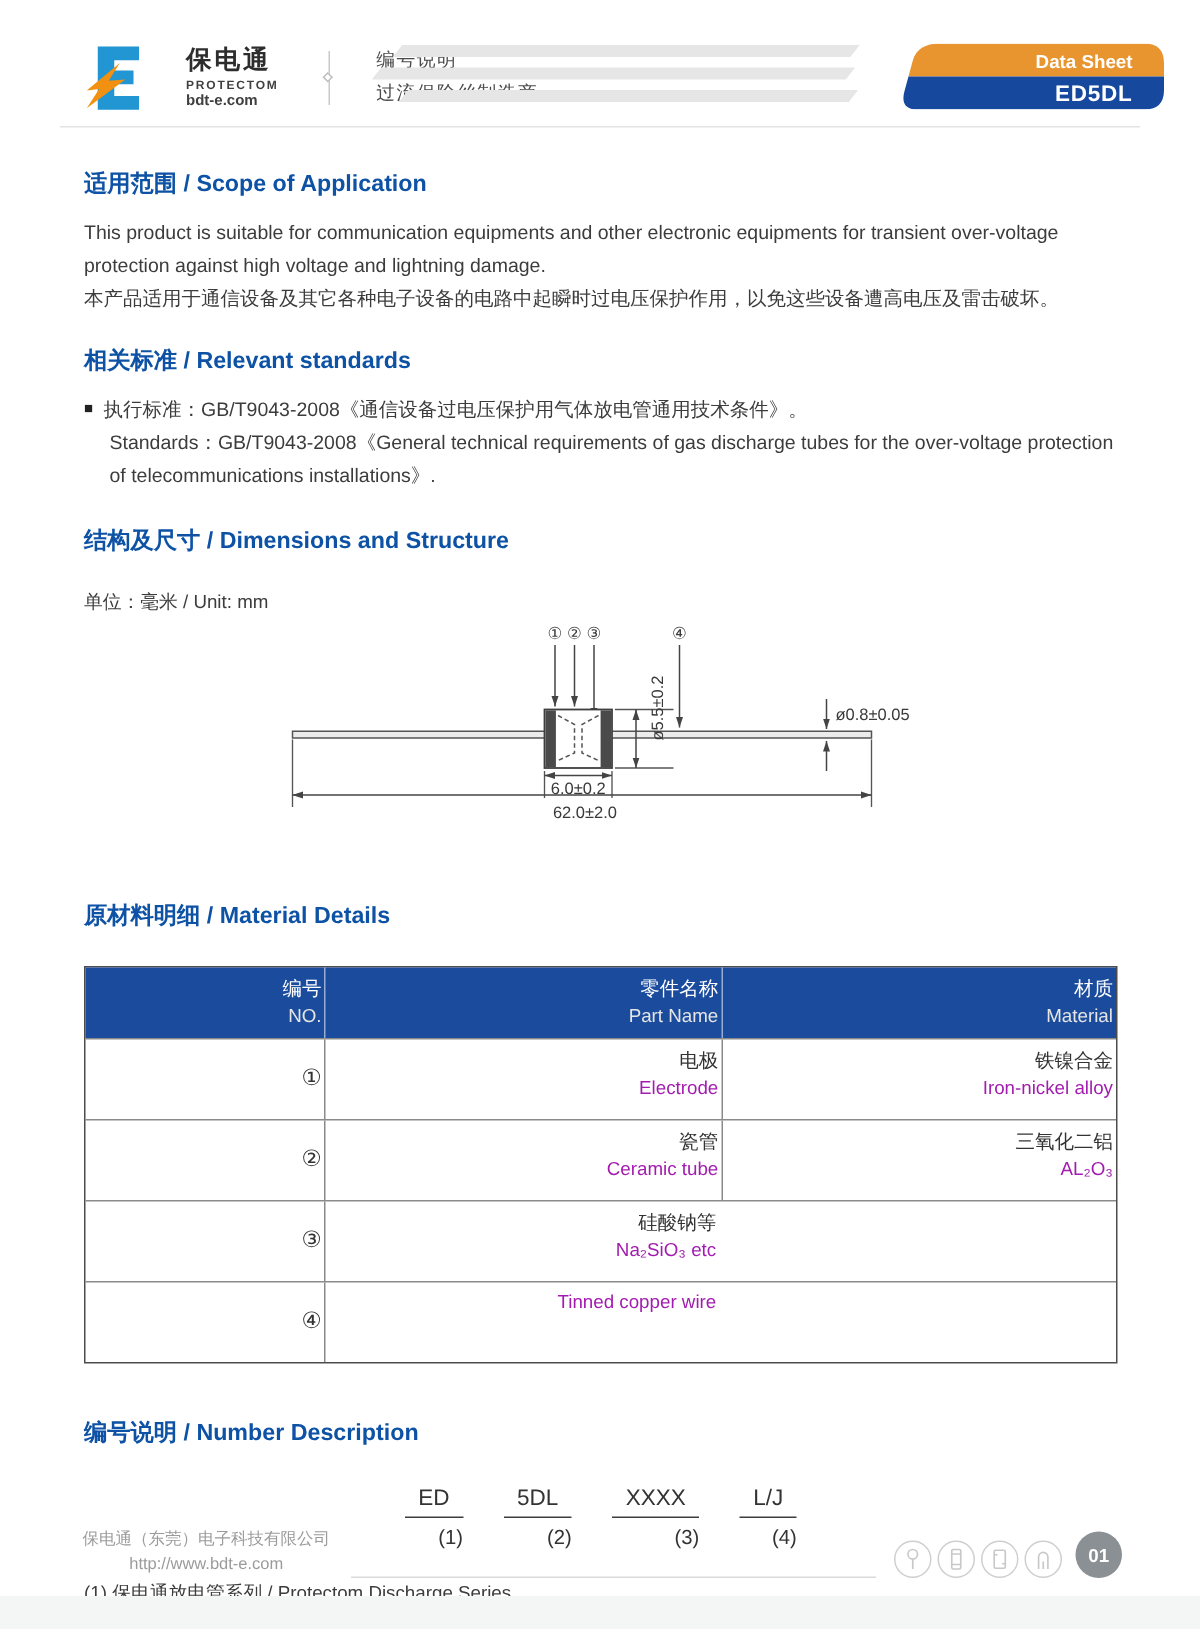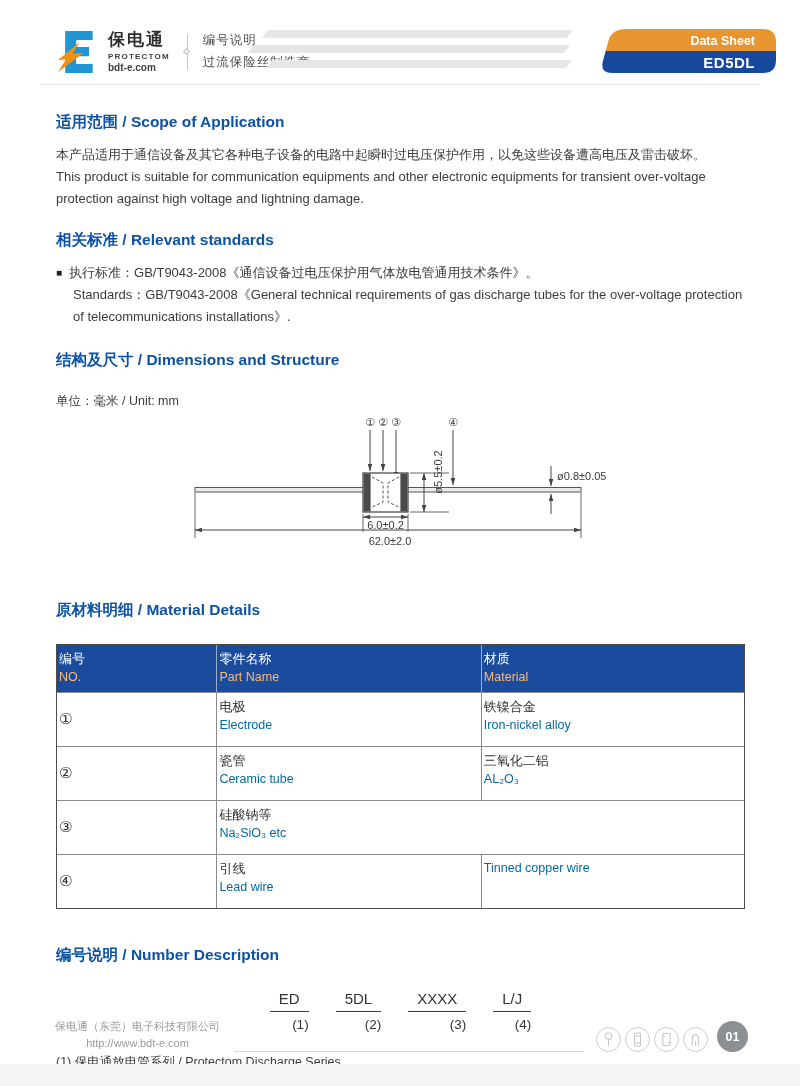--- a/index.html
+++ b/index.html
@@ -1,21 +1,21 @@
 <!DOCTYPE html>
 <html><head>
 <meta charset="utf-8">
 <style>
   * { margin:0; padding:0; box-sizing:border-box; }
   body { background:#fff; font-family:"Liberation Sans","DejaVu Sans",sans-serif; }
   .page { position:relative; width:800px; height:1086px; background:#fff; overflow:hidden; }
 
   
   .header { position:relative; margin:0 40px; height:85px; border-bottom:1px solid #e3e3e3; }
-  .header-inner { position:absolute; left:16px; top:28px; display:flex; align-items:center; }
+  .header-inner { position:absolute; left:16px; top:28px; display:flex; align-items:center;gap:16px; }
   .logo-mark { width:44px; height:48px; }
   .logo-text { margin-left:8px; }
   .brand-cn { font-size:17px; font-weight:bold; color:#2d2d2d; letter-spacing:2px; line-height:1.1; }
   .brand-en { font-size:8px; font-weight:bold; color:#3f3f3f; letter-spacing:1.2px; margin-top:2px; }
   .brand-domain { font-size:10px; font-weight:bold; color:#3f3f3f; margin-top:1px; }
   .logo-divider { position:relative; width:1px; height:36px; background:#c9c9c9; margin:0 15px 0 17px; }
   .divider-diamond { position:absolute; left:-3px; top:15px; width:5px; height:5px; background:#fff; border:1px solid #bdbdbd; transform:rotate(45deg); }
   .tagline { font-size:12.5px; color:#4a4a4a; line-height:1.75; letter-spacing:1px; }
 
   .stripes { position:absolute; right:190px; top:30px; width:305px; }
@@ -41,28 +41,28 @@
   .s-dimensions .section-title { margin-top:22px; }
   .unit-line { margin-top:22px; font-size:12.5px; color:#3c3c3c; }
   .drawing-box { position:relative; height:168px; margin-top:4px; }
   .drawing-box svg { position:absolute; left:112px; top:0; }
   .dim-text { font-size:11px; fill:#3a3a3a; }
 
   .s-materials .section-title { margin-top:18px; }
   .mtable { margin-top:23px; border:1px solid #4c4c4c; }
   .trow { display:flex; }
   .thead { background:#1a4b9d; color:#fff; }
-  .tcell { text-align:left; padding:5px 2px 6px; }
+  .tcell { text-align:right; padding:5px 2px 6px; }
   .c1 { width:23.2%; } .c2 { width:38.5%; } .c3 { width:38.3%; }
   .thead .c2, .thead .c3 { border-left:1px solid rgba(255,255,255,.55); }
   .tbody .trow { border-top:1px solid #8a8a8a; }
   .tbody .c2, .tbody .c3 { border-left:1px solid #8a8a8a; }
   .cell-cn { font-size:13px; line-height:1.45; color:#333; }
-  .cell-en { font-size:12.5px; line-height:1.4; color:#0369a1; }
-  .thead .cell-cn { color:#fff; } .thead .cell-en { color:#fdba74; }
+  .cell-en { font-size:12.5px; line-height:1.4; color:#a21caf; }
+  .thead .cell-cn { color:#fff; } .thead .cell-en { color:#e5e5e5; }
   .cell-no { font-size:15px; line-height:42px; color:#333; }
 
   .s-numbering .section-title { margin-top:36px; }
   .code-diagram { margin-top:24px; display:flex; justify-content:center; gap:27px; }
   .code-part { text-align:right; }
   .code-value { display:inline-block; font-size:15px; color:#333; padding:0 9px 4px; border-bottom:1.5px solid #3c3c3c; }
   .code-index { font-size:13.5px; color:#333; margin-top:5px; }
   .notes { margin-top:19px; list-style:none; }
   .notes li { font-size:12.5px; color:#3c3c3c; line-height:1.78; }
 
@@ -122,22 +122,22 @@
         <text x="156" y="38.5" text-anchor="end" fill="#ffffff" font-size="15" font-weight="bold" letter-spacing="0.5">ED5DL</text>
       </svg>
     </div>
   </header>
 
   <main>
 
     <section class="s-scope">
       <h2 class="section-title">适用范围 / Scope of Application</h2>
       <div class="body-text">
+        <div>This product is suitable for communication equipments and other electronic equipments for transient over-voltage protection against high voltage and lightning damage.</div>
         <div>本产品适用于通信设备及其它各种电子设备的电路中起瞬时过电压保护作用，以免这些设备遭高电压及雷击破坏。</div>
-        <div>This product is suitable for communication equipments and other electronic equipments for transient over-voltage protection against high voltage and lightning damage.</div>
       </div>
     </section>
 
     <section class="s-standards">
       <h2 class="section-title">相关标准 / Relevant standards</h2>
       <div class="std-item">
         <div class="std-cn">
           <span class="std-bullet">■</span>
           <span>执行标准：GB/T9043-2008《通信设备过电压保护用气体放电管通用技术条件》。</span>
         </div>
@@ -247,24 +247,20 @@
               </div>
             <div class="tcell c3">
               <div class="cell-cn">硅酸钠等</div>
               <div class="cell-en">Na₂SiO₃ etc</div>
             </div>
           </div>
           <div class="trow">
             <div class="tcell c1">
                 <div class="cell-no">④</div>
               </div>
-            <div class="tcell c2">
-              <div class="cell-cn">引线</div>
-              <div class="cell-en">Lead wire</div>
-            </div>
             <div class="tcell c3">
               <div class="cell-en">Tinned copper wire</div>
             </div>
           </div>
         </div>
       </div>
     </section>
 
     <section class="s-numbering">
       <h2 class="section-title">编号说明 / Number Description</h2>

